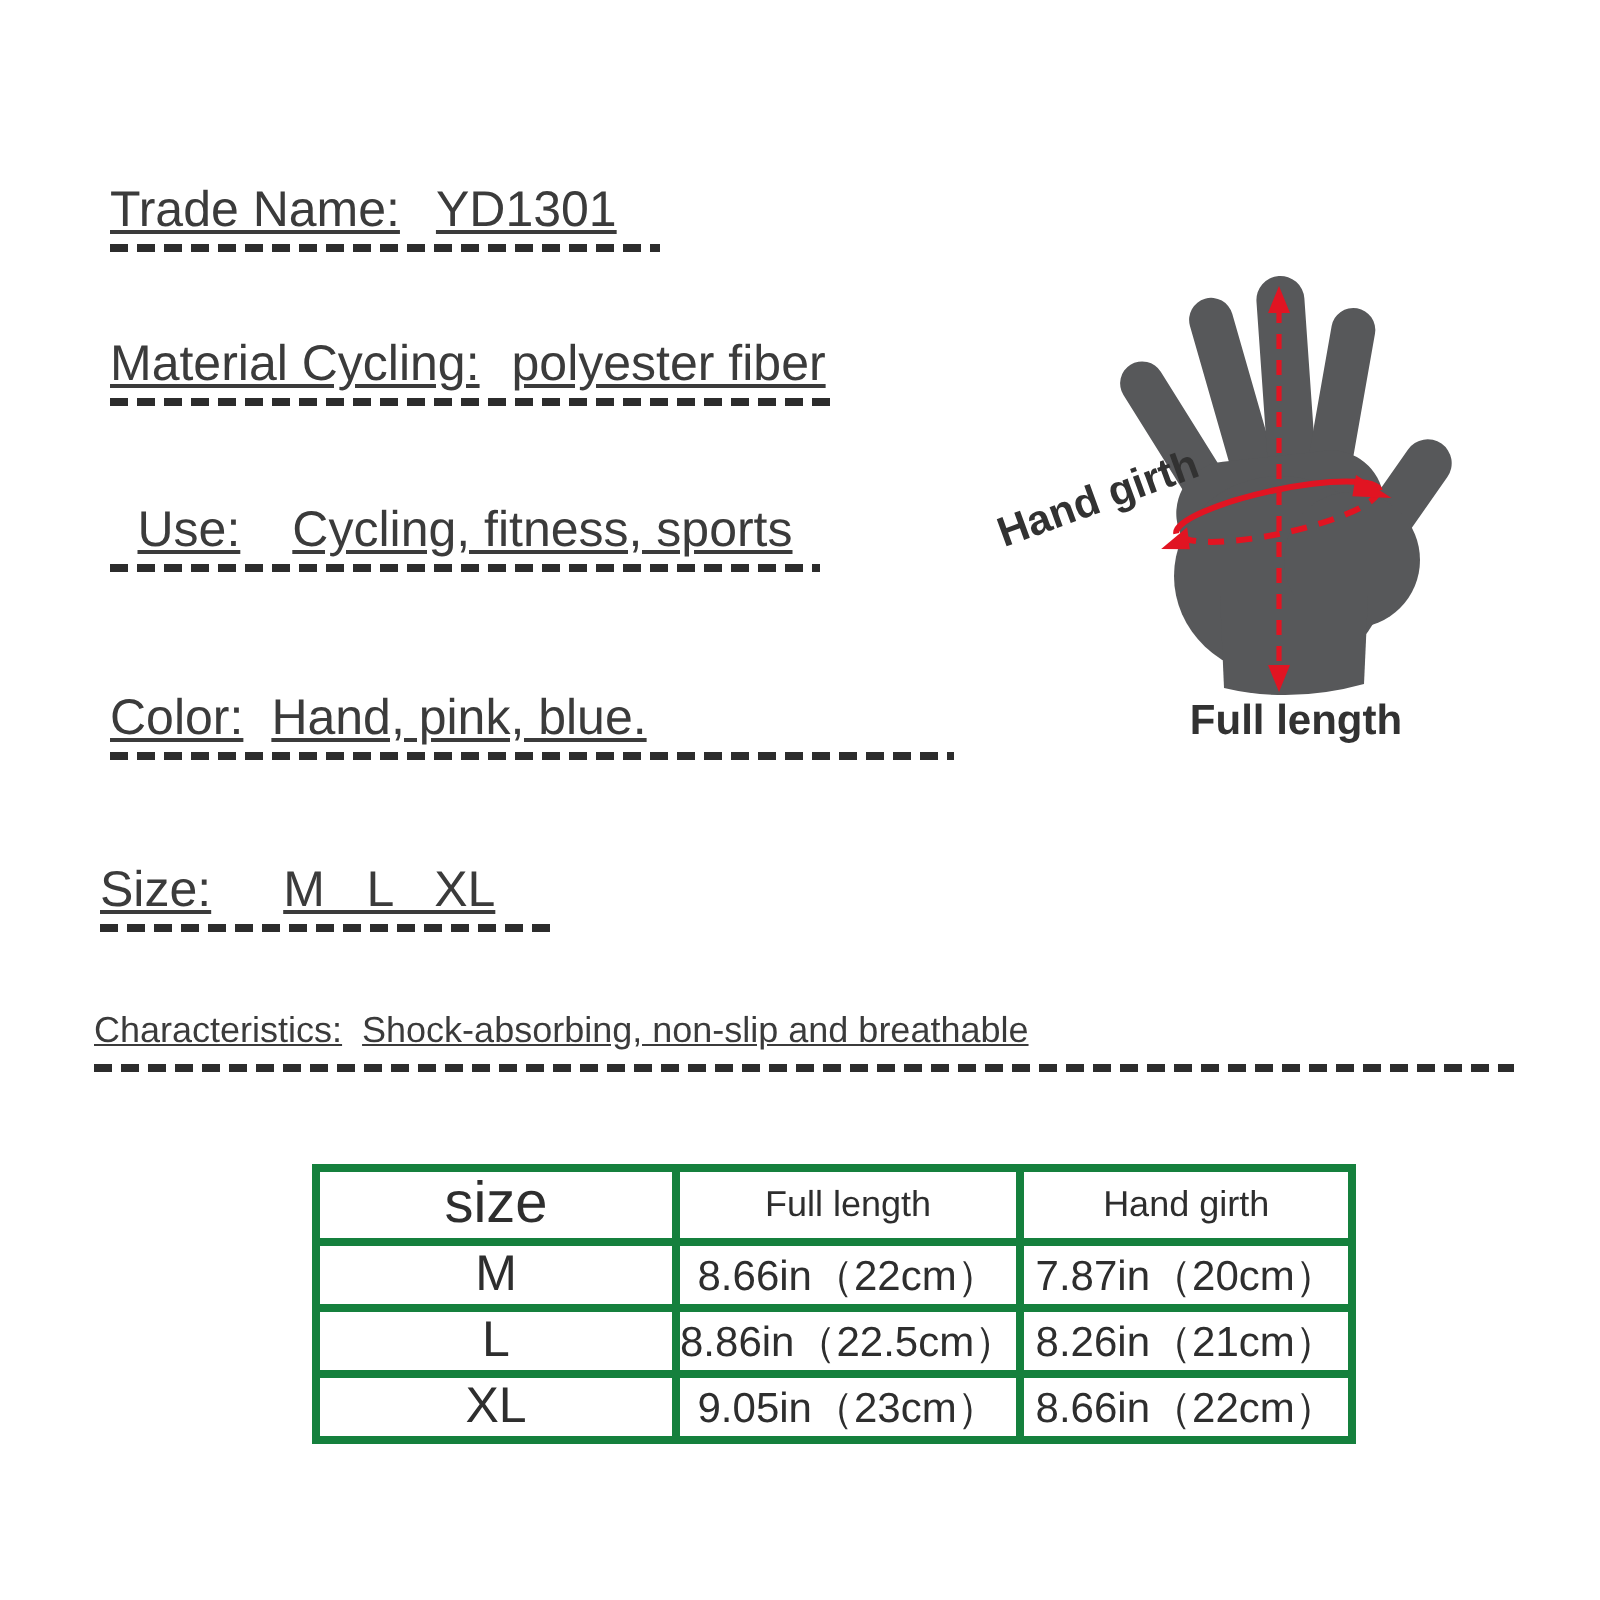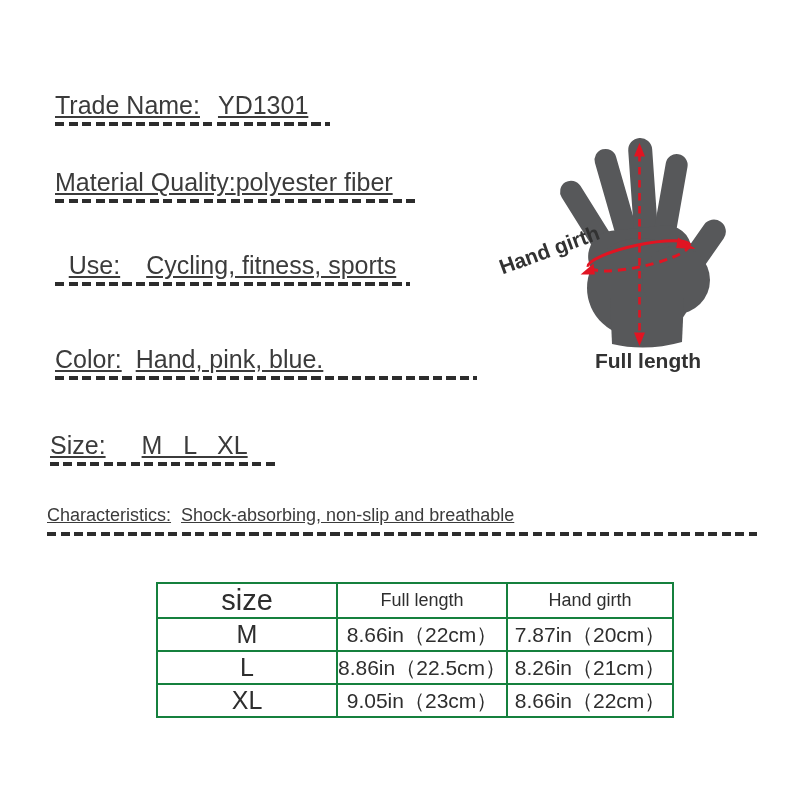--- a/index.html
+++ b/index.html
@@ -16,21 +16,21 @@
   .spec-row { position: absolute; text-decoration: underline; }
   .spec-line { line-height: 28px; font-size: 25px; white-space: nowrap; }
   .spec-label { color: #3b3b3b; }
   .spec-value { color: #3b3b3b; white-space: pre; }
   .dash {
     height: 4px;
     margin-top: 3px;
     background: repeating-linear-gradient(90deg, #2c2c2c 0 9px, transparent 9px 13.5px);
   }
   #r1 { left: 55px; top: 91px; }  #r1 .dash { width: 275px; } #r1 .spec-value { margin-left: 18px; }
-  #r2 { left: 55px; top: 168px; } #r2 .dash { width: 362px; } #r2 .spec-value { margin-left: 0; }
+  #r2 { left: 55px; top: 168px; } #r2 .dash { width: 362px; } #r2 .spec-value { margin-left: 16px; }
   #r3 { left: 55px; top: 251px; text-align: center; } #r3 .dash { width: 355px; } #r3 .spec-value { margin-left: 26px; }
   #r4 { left: 55px; top: 345px; } #r4 .dash { width: 422px; } #r4 .spec-value { margin-left: 14px; }
   #r5 { left: 50px; top: 431px; } #r5 .dash { width: 228px; } #r5 .spec-value { margin-left: 36px; }
   #r6 { left: 47px; top: 501px; } #r6 .dash { width: 710px; }
   #r6 .spec-line { font-size: 18px; }
   #r6 .spec-value { margin-left: 10px; }
 
   
   .glove { position: absolute; left: 480px; top: 130px; width: 280px; height: 260px; }
   .glove svg { position: absolute; left: 0; top: 0; }
@@ -43,21 +43,21 @@
     position: absolute; left: 113px; top: 219px; width: 110px;
     font-size: 21px; font-weight: bold; color: #323232; text-align: center; white-space: nowrap;
   }
 
   
   .size-table {
     position: absolute; left: 156px; top: 582px;
     border-collapse: collapse; table-layout: fixed;
   }
   .size-table td, .size-table th {
-    border: 2px solid #15803d;
+    border: 4px solid #15803d;
     text-align: center; vertical-align: middle;
     font-weight: normal; color: #2e2e2e;
     padding: 0; white-space: nowrap; overflow: hidden;
   }
   .size-table tr { height: 33px; }
   .size-table tr.head { height: 32px; }
   .col-size { width: 180px; } .col-fl { width: 140px; } .col-hg { width: 166px; }
   .th-size { font-size: 29px; }
   .th-small { font-size: 18px; font-weight: bold; }
   .cell-size { font-size: 25px; }
@@ -67,21 +67,21 @@
 <body>
 
 <div class="canvas">
 
   <div class="spec-row" id="r1">
     <div class="spec-line"><span class="spec-label">Trade Name:</span><span class="spec-value">YD1301</span></div>
     <div class="dash"></div>
   </div>
 
   <div class="spec-row" id="r2">
-    <div class="spec-line"><span class="spec-label">Material Quality:</span><span class="spec-value">polyester fiber</span></div>
+    <div class="spec-line"><span class="spec-label">Material Cycling:</span><span class="spec-value">polyester fiber</span></div>
     <div class="dash"></div>
   </div>
 
   <div class="spec-row" id="r3">
     <div class="spec-line"><span class="spec-label">Use:</span><span class="spec-value">Cycling, fitness, sports</span></div>
     <div class="dash"></div>
   </div>
 
   <div class="spec-row" id="r4">
     <div class="spec-line"><span class="spec-label">Color:</span><span class="spec-value">Hand, pink, blue.</span></div>

